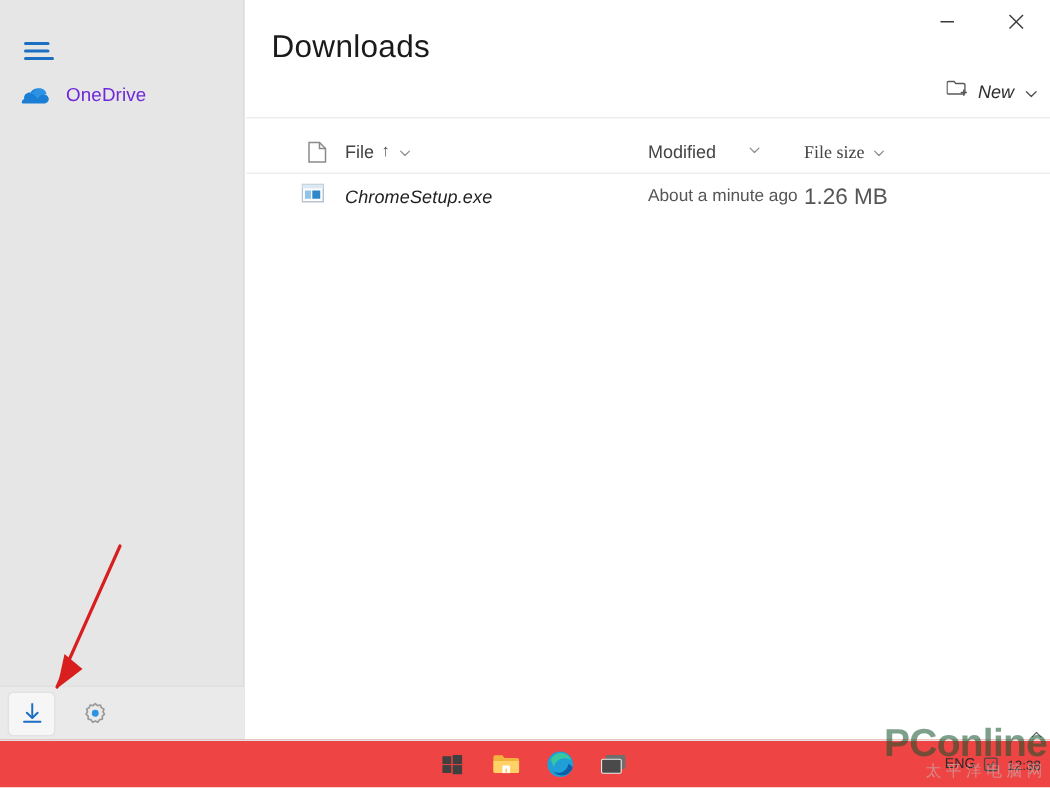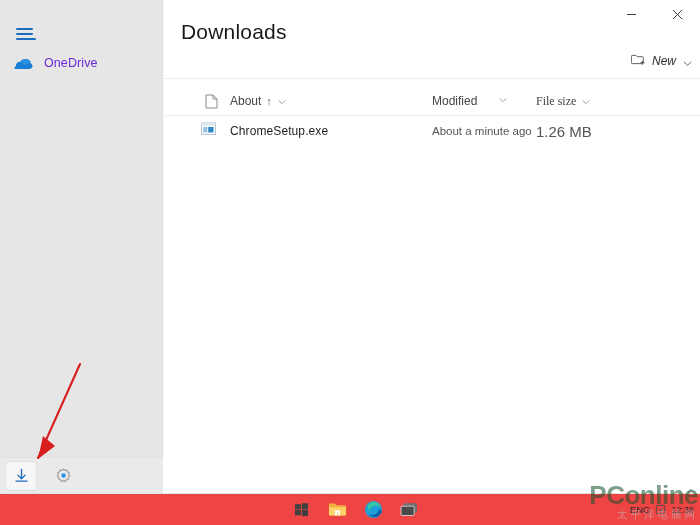--- a/index.html
+++ b/index.html
@@ -190,21 +190,21 @@
     position: absolute;
     left: 0; top: 120px;
     width: 536px; height: 22px;
     display: flex;
     align-items: center;
     font-size: 12px;
     color: #1f1f1f;
     cursor: default;
   }
   .fr-icon  { position: absolute; left: 37px; width: 18px; height: 18px; }
-  .fr-name  { position: absolute; left: 66px; letter-spacing: .1px; }
+  .fr-name  { position: absolute; left: 66px; letter-spacing: .1px; font-style: italic; }
   .fr-mod   { position: absolute; left: 268px; color: #555; font-size: 11.5px; }
   .fr-size  { position: absolute; left: 372px; color: #555; font-size: 15px; }
 
   
   .storage-fab {
     position: absolute;
     right: 12px; bottom: 12px;
     width: 26px; height: 26px;
     background: #f4f4f4;
     border: 1px solid #ececec;
@@ -416,21 +416,21 @@
 
     <div class="col-head">
       <span class="ch-icon">
         <svg width="13" height="15" viewBox="0 0 13 15" aria-hidden="true">
           <path d="M1 1h7l4 4v9H1z" fill="none" stroke="#8a8a8a" stroke-width="1"></path>
           <path d="M8 1v4h4" fill="none" stroke="#8a8a8a" stroke-width="1"></path>
         </svg>
       </span>
 
       <span class="ch-name">
-        <span>About</span>
+        <span>File</span>
         <span class="sort-asc">↑</span>
         <span class="ch-chev">
           <svg width="10" height="10" viewBox="0 0 12 12" aria-hidden="true">
             <path d="M2.5 4.5 L6 8 L9.5 4.5" fill="none" stroke="currentColor" stroke-width="1" stroke-linecap="round" stroke-linejoin="round"></path>
           </svg>
         </span>
       </span>
 
       <span class="ch-mod">
         <span>Modified</span>

